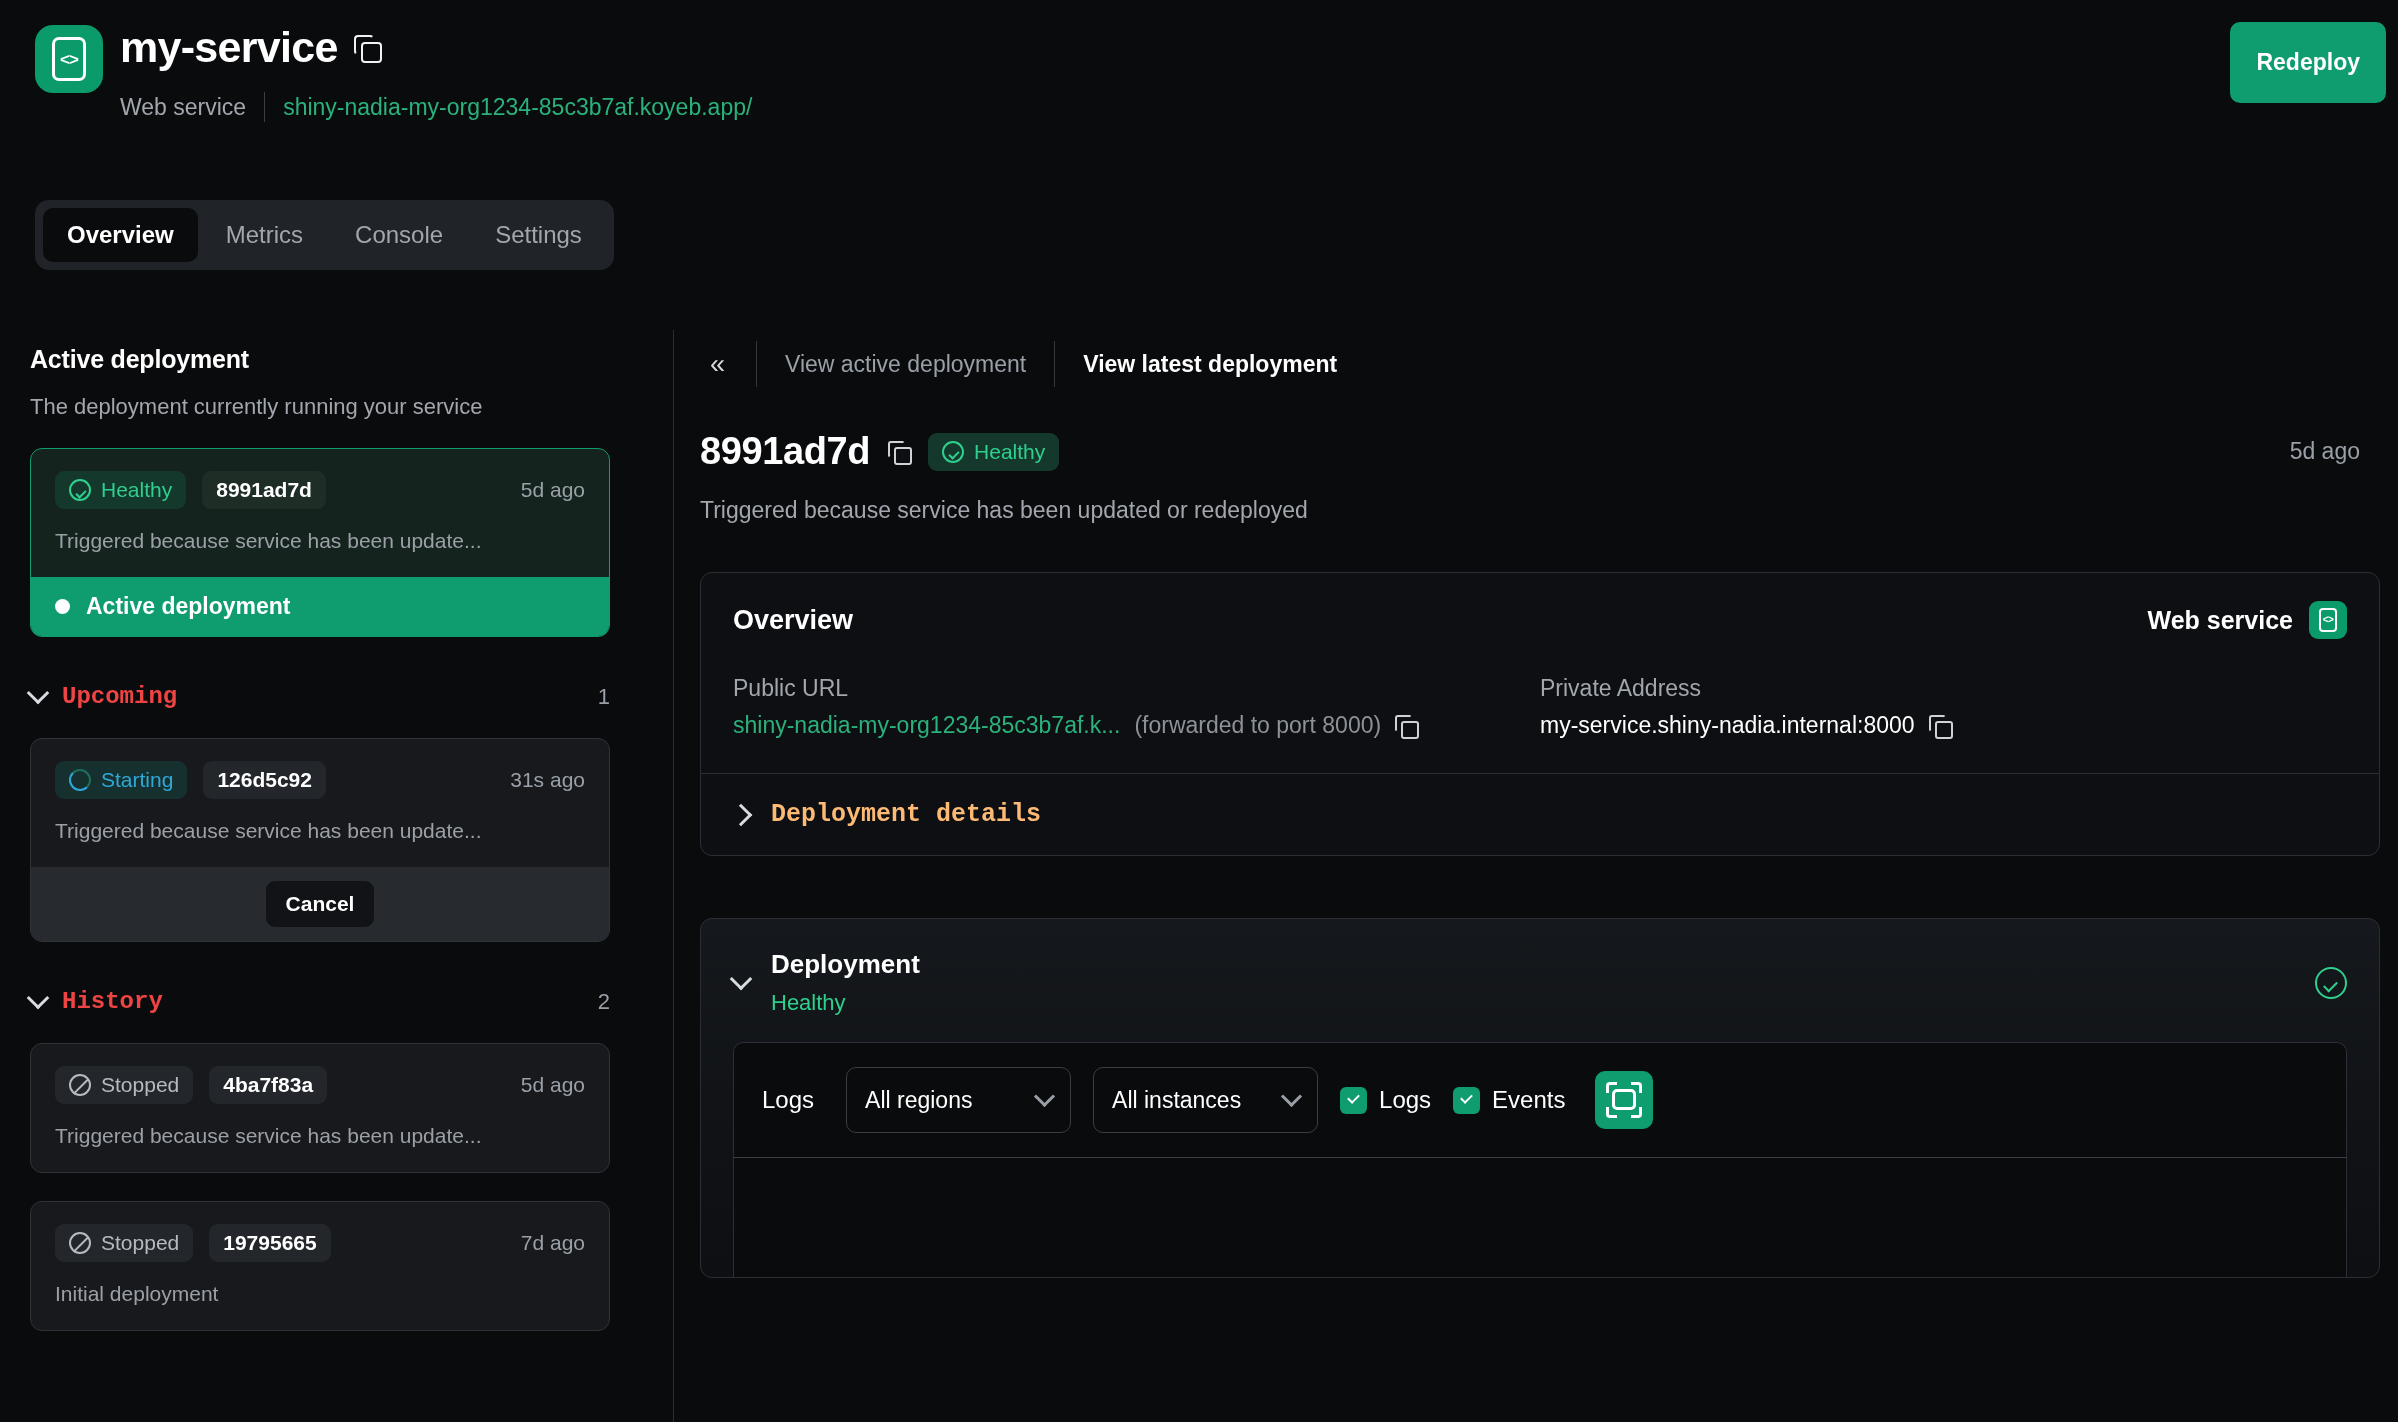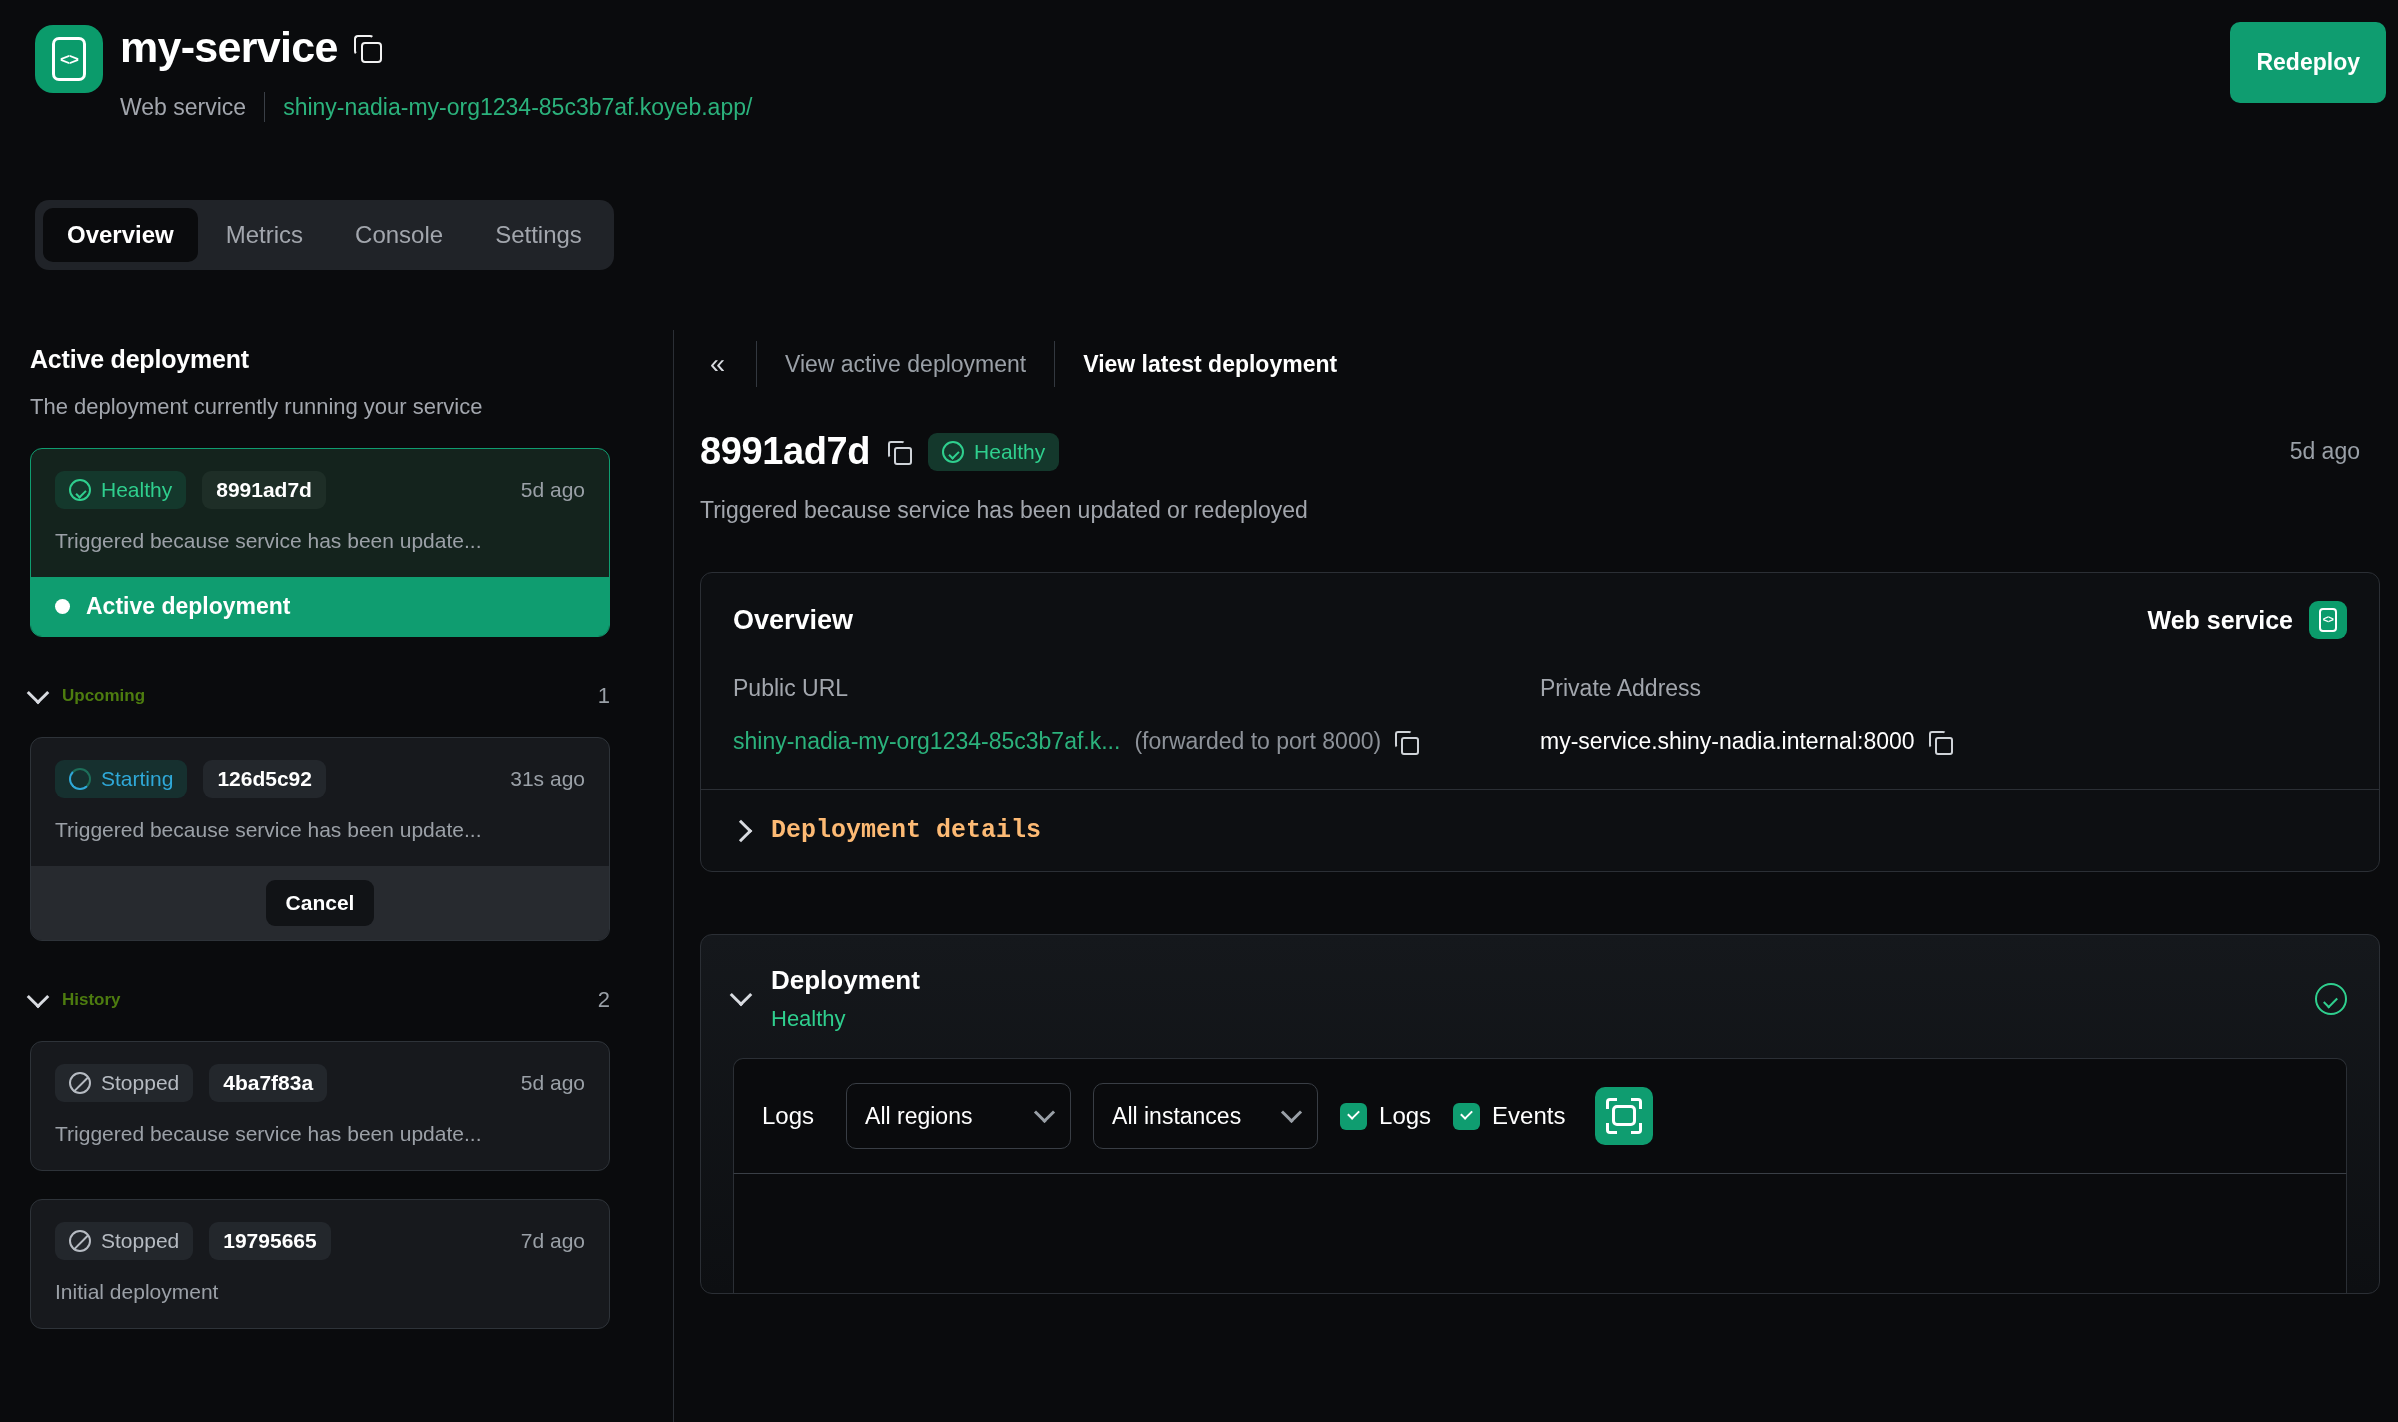--- a/index.html
+++ b/index.html
@@ -124,21 +124,21 @@
   }
 
   .section-head {
     margin-top: 46px; display: flex; align-items: center; gap: 16px;
   }
   .chev {
     width: 16px; height: 16px; border-right: 3px solid #d8dbe0; border-bottom: 3px solid #d8dbe0;
     transform: rotate(45deg); display: inline-block; margin-top: -7px; flex: 0 0 auto;
   }
   .chev.right { transform: rotate(-45deg); margin-top: 0; }
-  .section-title { font-size: 17px; font-weight: 700; color: #4d7c0f; }
+  .section-title { font-size: 24px; font-weight: 700; color: #ef4444; font-family: Liberation Mono, monospace; }
   .section-count { margin-left: auto; font-size: 22px; color: #9aa0a7; }
 
   
   .main { position: absolute; left: 700px; top: 340px; width: 1680px; }
   .dep-nav { display: flex; align-items: center; height: 48px; }
   .nav-back { width: 56px; text-align: left; font-size: 27px; color: #d8dbe0; cursor:pointer; padding-left:10px;}
   .nav-sep { width: 1px; height: 46px; background: #33383f; }
   .nav-link { font-size: 23px; color: #9aa0a7; padding: 0 28px; cursor: pointer; white-space: nowrap; }
   .nav-link.current { color: #ffffff; font-weight: 700; }
 
@@ -161,21 +161,21 @@
     display:flex; align-items:center; justify-content:center;
   }
   .ws-ic .inner {
     width: 18px; height: 24px; border: 2.2px solid #fff; border-radius: 4px;
     display:flex; align-items:center; justify-content:center;
     font-size: 10px; font-weight: 700; color: #fff; letter-spacing:-0.5px; line-height:1;
   }
   .grid2 { display: flex; margin-top: 36px; }
   .col { flex: 0 0 50%; }
   .fld-label { font-size: 23px; color: #a2a6ad; }
-  .fld-val { margin-top: 26px; display: flex; align-items: center; gap: 14px; font-size: 23px; }
+  .fld-val { margin-top: 10px; display: flex; align-items: center; gap: 14px; font-size: 23px; }
   .fld-val .link { color: #2bb27c; text-decoration: none; }
   .fld-val .muted { color: #8d9299; }
   .fld-val .plain { color: #ffffff; }
   .copy-sm { width:22px;height:22px;position:relative;display:inline-block;flex:0 0 auto;cursor:pointer;}
   .copy-sm::before{content:'';position:absolute;left:0;top:0;width:13px;height:13px;
     border:2px solid #cfd3d8;border-radius:3px;border-right-color:transparent;border-bottom-color:transparent;}
   .copy-sm::after{content:'';position:absolute;left:6px;top:6px;width:14px;height:14px;
     border:2px solid #cfd3d8;border-radius:3px;background:#0d0f12;}
   .panel-sep { height: 1px; background: #2b2f35; }
   .details-row { padding: 26px 32px; display: flex; align-items: center; gap: 22px; cursor: pointer; }

